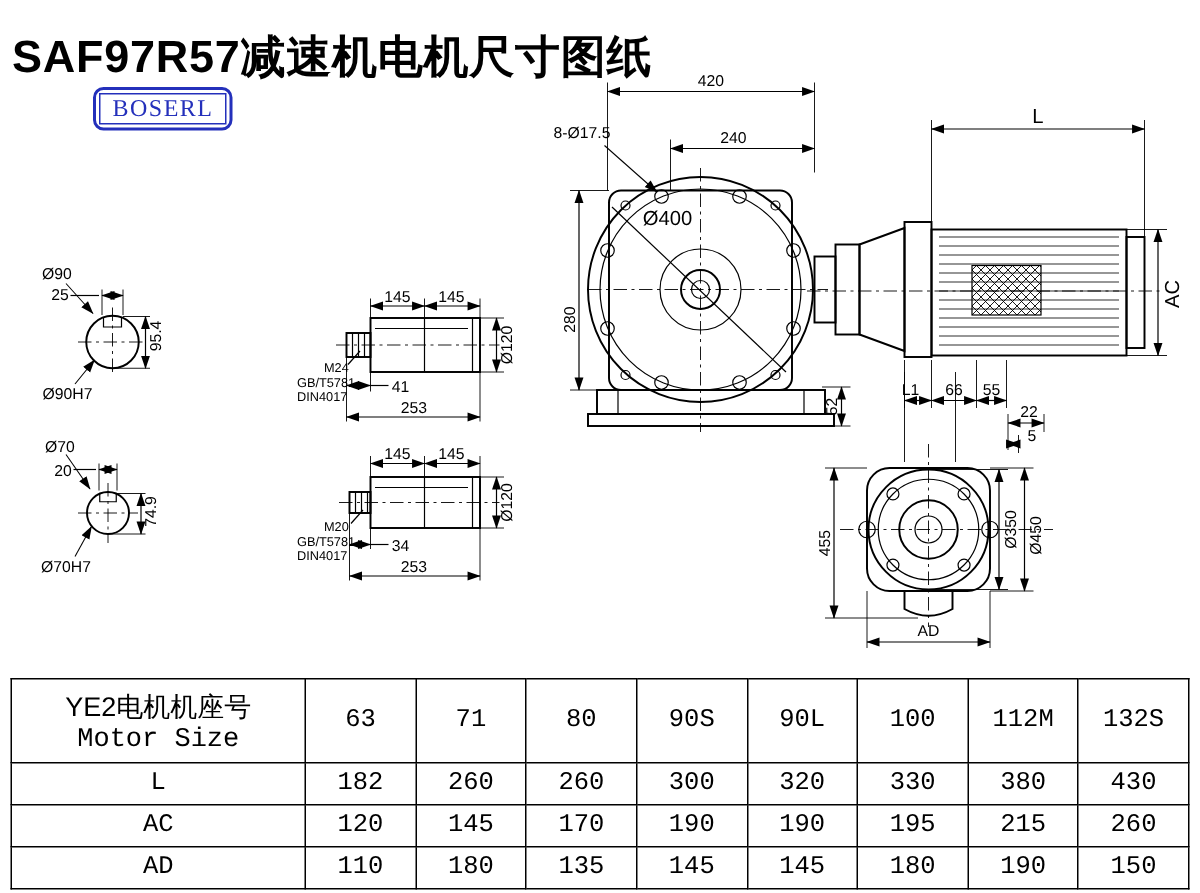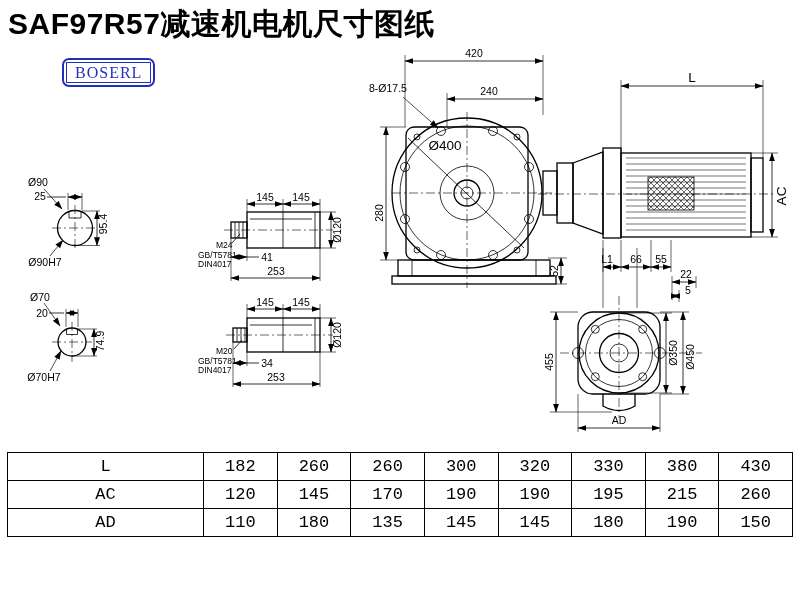--- a/index.html
+++ b/index.html
@@ -1,18 +1,18 @@
 <!DOCTYPE html>
 <html><head>
 <meta charset="utf-8">
 <style>
   *{margin:0;padding:0;box-sizing:border-box}
   html,body{width:800px;height:595px;background:#fff}
   body{font-family:"Liberation Sans",sans-serif;position:relative;overflow:hidden;color:#000}
-  .title{position:absolute;top:4px;left:8px;font-size:30px;font-weight:bold;letter-spacing:.5px;white-space:nowrap}
+  .title{position:absolute;top:18px;left:8px;font-size:30px;font-weight:bold;letter-spacing:.5px;white-space:nowrap}
   .logo{position:absolute;top:58px;left:62px;border:2px solid #2430bb;border-radius:7px;padding:2px;background:#fff}
   .logo-inner{border:1.5px solid #2430bb;padding:0 8px;font:16px "Liberation Serif",serif;color:#2430bb;letter-spacing:1px;line-height:19px}
   svg.draw{position:absolute;top:0;left:0}
   .out{fill:none;stroke:#000;stroke-width:1.3}
   .thin{fill:none;stroke:#000;stroke-width:.8}
   .fin{stroke:#000;stroke-width:.55}
   .cl{fill:none;stroke:#000;stroke-width:.6;stroke-dasharray:9 3 2 3}
   .ext{fill:none;stroke:#000;stroke-width:.6}
   .dim{fill:none;stroke:#000;stroke-width:.8;marker-start:url(#arr);marker-end:url(#arr)}
   .lead{fill:none;stroke:#000;stroke-width:.7;marker-end:url(#arr)}
@@ -310,20 +310,34 @@
     <col>
       <col>
       <col>
       <col>
       <col>
       <col>
       <col>
       <col>
   </colgroup>
   <tbody>
+      <tr class="hdr">
+    <th>
+      <div class="hcn">YE2电机机座号</div>
+      <div class="hen">Motor Size</div>
+    </th>
+    <th class="size">63</th>
+    <th class="size">71</th>
+    <th class="size">80</th>
+    <th class="size">90S</th>
+    <th class="size">90L</th>
+    <th class="size">100</th>
+    <th class="size">112M</th>
+    <th class="size">132S</th>
+  </tr>
   <tr class="data">
     <th>L</th>
     <td>182</td>
     <td>260</td>
     <td>260</td>
     <td>300</td>
     <td>320</td>
     <td>330</td>
     <td>380</td>
     <td>430</td>

